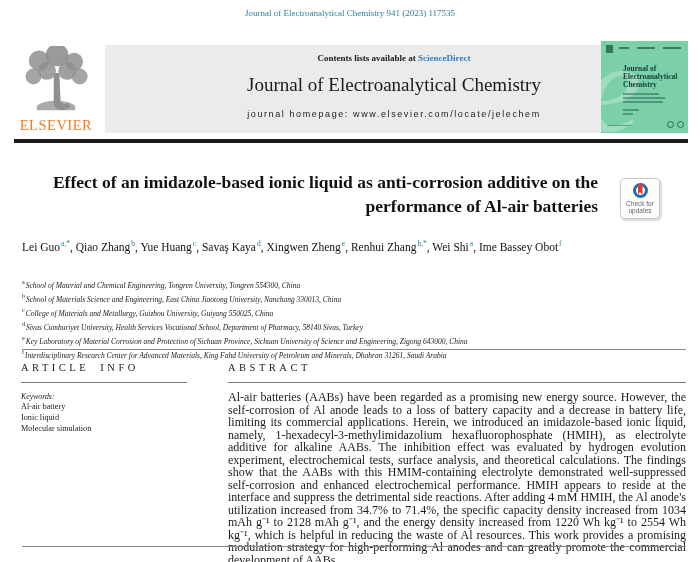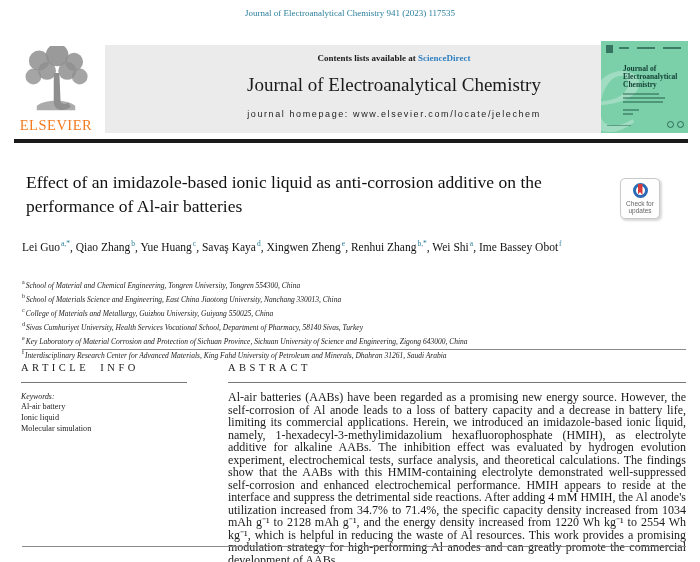--- a/index.html
+++ b/index.html
@@ -35,22 +35,22 @@
   .ctree { position:absolute; left:5px; top:4px; width:7px; height:8px; background:rgba(16,68,56,0.65); }
   .cTitle { position:absolute; left:22px; top:24px; width:62px; font-size:7.5px; font-weight:bold;
             color:#123f35; line-height:8px; }
   .ccirc { position:absolute; width:7px; height:7px; border:1.5px solid rgba(16,68,56,0.7);
            border-radius:50%; bottom:5px; }
 
   
   .blackrule { position:absolute; top:139px; left:14px; width:674px; height:4px; background:#1a1a1a; }
 
   
-  #title { position:absolute; left:26px; top:170px; width:594px; font-size:17.5px;
-           font-weight:normal; line-height:24px; color:#111; }
+  #title { position:absolute; left:4px; top:170px; width:594px; font-size:17.5px;
+           font-weight:bold; line-height:24px; color:#111;text-align:right; }
 
   
   .badge { position:absolute; left:620px; top:178px; width:40px; height:41px;
            border:1px solid #c9c9c9; border-radius:5px; background:#fefefe;
            box-shadow:1.5px 1.5px 2px rgba(0,0,0,0.15); text-align:center; cursor:pointer; }
   .circ { width:15px; height:15px; border:3px solid #2a6bb5; border-radius:50%;
           margin:4px auto 0; position:relative; background:#fff; }
   .ribbon { position:absolute; left:2px; top:-2px; width:5px; height:11px; background:#d63a3a;
             clip-path:polygon(0 0,100% 0,100% 100%,50% 72%,0 100%); }
   .btext { font-size:6.5px; color:#666; line-height:7px; margin-top:2px;

